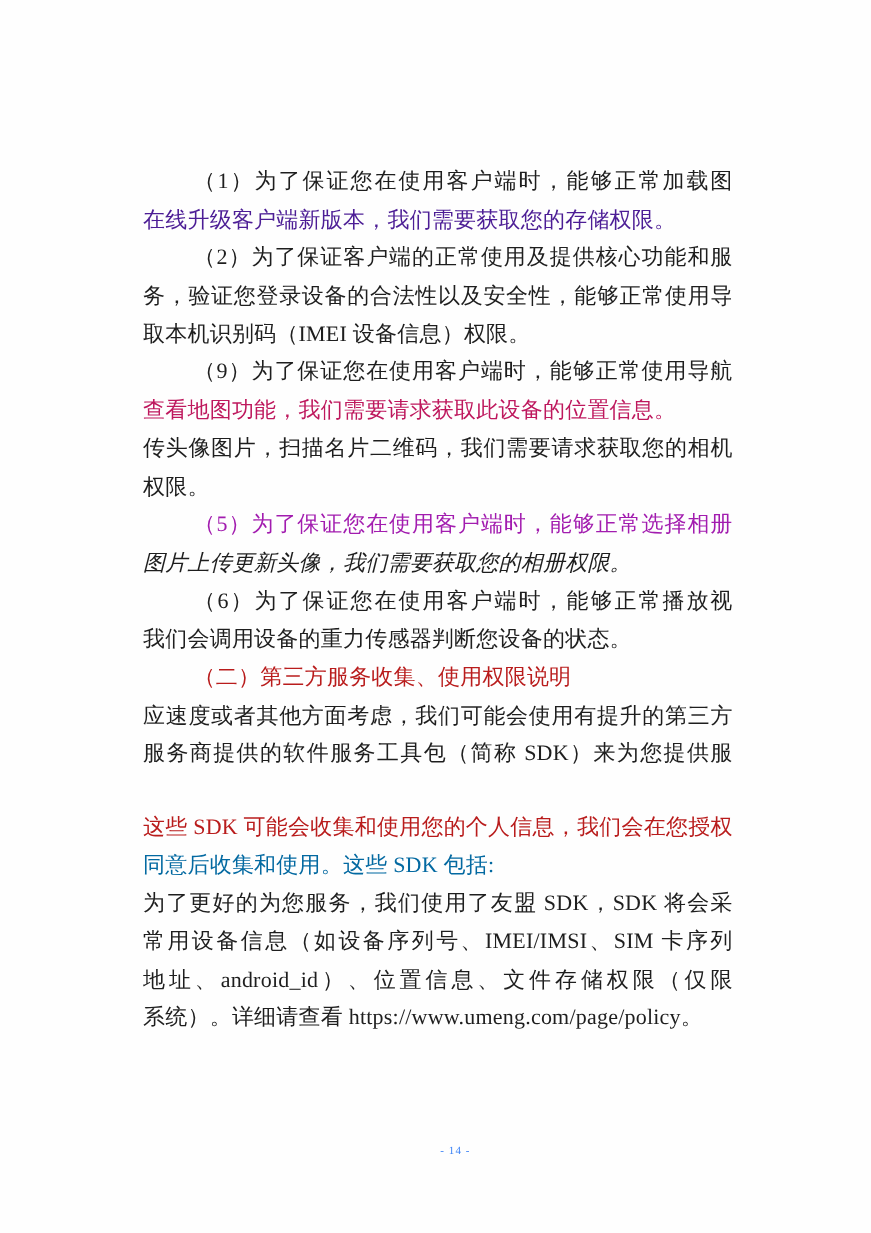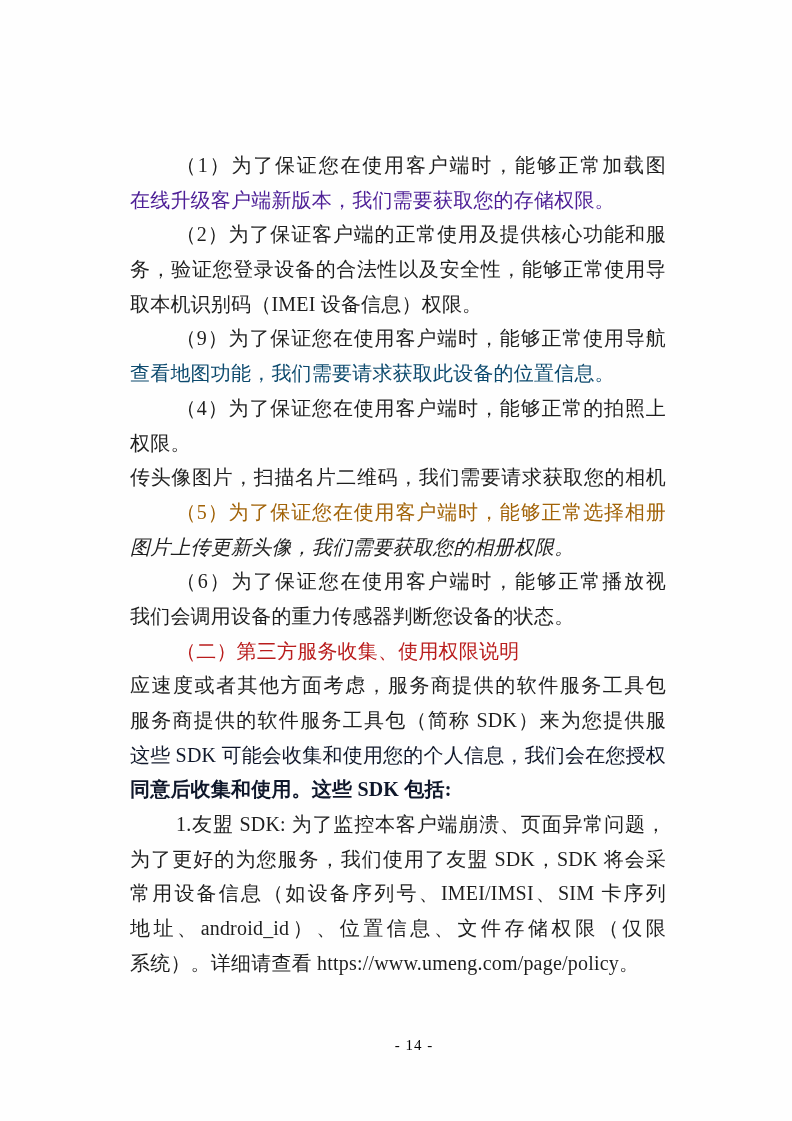--- a/index.html
+++ b/index.html
@@ -39,51 +39,49 @@
   .line.indent { padding-left: 46px; }
 
   .footer {
     position: absolute;
     left: 130px;
     width: 536px;
     top: 1036px;
     text-align: center;
   }
   .page-number {
-    font-size: 15px;
-    color: #000000;
+    font-size: 10px;
+    color: #3b82f6;
     letter-spacing: 1px;
     margin-left: 32px;
   }
 </style>
 </head>
 <body>
 
 <div class="page">
   <div class="doc-body">
       <div class="line indent justify" style="color: rgb(30, 30, 30);">（1）为了保证您在使用客户端时，能够正常加载图片、</div>
       <div class="line" style="color: #4c1d95;">在线升级客户端新版本，我们需要获取您的存储权限。</div>
       <div class="line indent justify" style="color: rgb(30, 30, 30);">（2）为了保证客户端的正常使用及提供核心功能和服</div>
       <div class="line justify" style="color: rgb(30, 30, 30);">务，验证您登录设备的合法性以及安全性，能够正常使用导航</div>
       <div class="line" style="color: rgb(30, 30, 30);">取本机识别码（IMEI 设备信息）权限。</div>
       <div class="line indent justify" style="color: rgb(30, 30, 30);">（9）为了保证您在使用客户端时，能够正常使用导航</div>
-      <div class="line" style="color: #0c4a6e;">查看地图功能，我们需要请求获取此设备的位置信息。</div>
-      <div class="line indent justify" style="color: rgb(30, 30, 30);">（4）为了保证您在使用客户端时，能够正常的拍照上</div>
+      <div class="line" style="color: #be185d;">查看地图功能，我们需要请求获取此设备的位置信息。</div>
+      <div class="line justify" style="color: rgb(30, 30, 30);">传头像图片，扫描名片二维码，我们需要请求获取您的相机</div>
       <div class="line" style="color: rgb(30, 30, 30);">权限。</div>
-      <div class="line justify" style="color: rgb(30, 30, 30);">传头像图片，扫描名片二维码，我们需要请求获取您的相机</div>
-      <div class="line indent justify" style="color: #a16207;">（5）为了保证您在使用客户端时，能够正常选择相册</div>
+      <div class="line indent justify" style="color: #a21caf;">（5）为了保证您在使用客户端时，能够正常选择相册</div>
       <div class="line" style="color: rgb(30, 30, 30); font-style: italic;">图片上传更新头像，我们需要获取您的相册权限。</div>
       <div class="line indent justify" style="color: rgb(30, 30, 30);">（6）为了保证您在使用客户端时，能够正常播放视频，</div>
       <div class="line" style="color: rgb(30, 30, 30);">我们会调用设备的重力传感器判断您设备的状态。</div>
       <div class="line indent" style="color: #b91c1c;">（二）第三方服务收集、使用权限说明</div>
-      <div class="line justify" style="color: rgb(30, 30, 30);">应速度或者其他方面考虑，服务商提供的软件服务工具包</div>
+      <div class="line justify" style="color: rgb(30, 30, 30);">应速度或者其他方面考虑，我们可能会使用有提升的第三方</div>
       <div class="line justify" style="color: rgb(30, 30, 30);">服务商提供的软件服务工具包（简称 SDK）来为您提供服务。</div>
-      <div class="line justify" style="color: #0f172a;">这些 SDK 可能会收集和使用您的个人信息，我们会在您授权</div>
-      <div class="line" style="color: #0f172a; font-weight: bold;">同意后收集和使用。这些 SDK 包括:</div>
-      <div class="line indent justify" style="color: rgb(30, 30, 30);">1.友盟 SDK: 为了监控本客户端崩溃、页面异常问题，</div>
+      <div class="line justify" style="color: #b91c1c; margin-top: 32px;">这些 SDK 可能会收集和使用您的个人信息，我们会在您授权</div>
+      <div class="line" style="color: #0369a1;">同意后收集和使用。这些 SDK 包括:</div>
       <div class="line justify" style="color: rgb(30, 30, 30);">为了更好的为您服务，我们使用了友盟 SDK，SDK 将会采集</div>
       <div class="line justify" style="color: rgb(30, 30, 30);">常用设备信息（如设备序列号、IMEI/IMSI、SIM 卡序列号/MAC</div>
       <div class="line justify" style="color: rgb(30, 30, 30);">地址、android_id）、位置信息、文件存储权限（仅限 Android</div>
       <div class="line" style="color: rgb(30, 30, 30);">系统）。详细请查看 https://www.umeng.com/page/policy。</div>
     </div>
   <div class="footer">
     <span class="page-number">- 14 -</span>
   </div>
 </div>
 

